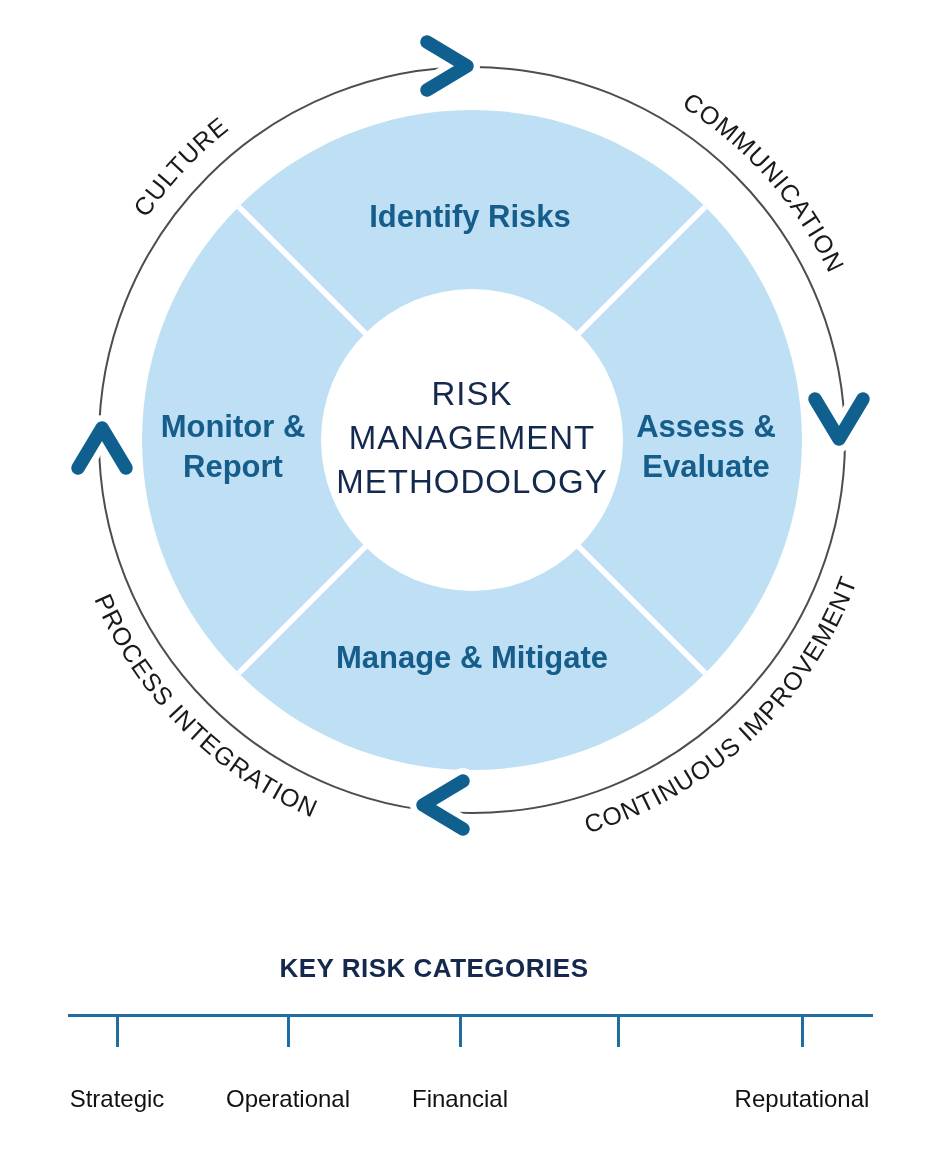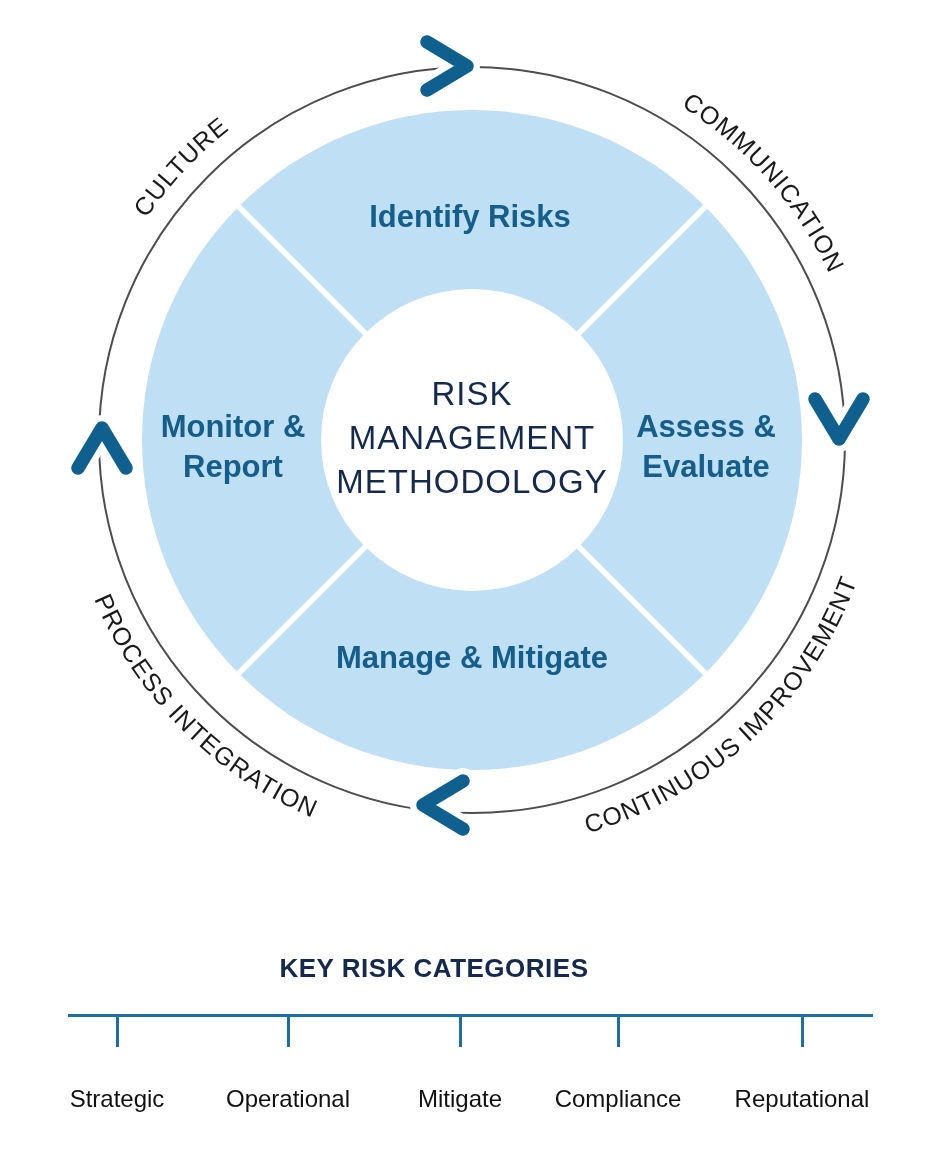--- a/index.html
+++ b/index.html
@@ -104,25 +104,24 @@
 
     <div class="krc-label" style="left:117px">
       <div>Strategic</div>
       <div></div>
     </div>
     <div class="krc-label" style="left:288px">
       <div>Operational</div>
       <div></div>
     </div>
     <div class="krc-label" style="left:460px">
-      <div>Mitigate</div>
+      <div>Financial</div>
       <div></div>
     </div>
     <div class="krc-label" style="left:618px">
-      <div>Compliance</div>
     </div>
     <div class="krc-label" style="left:802px">
       <div>Reputational</div>
       <div></div>
     </div>
   </div>
 
 </div>
 
 </body></html>

